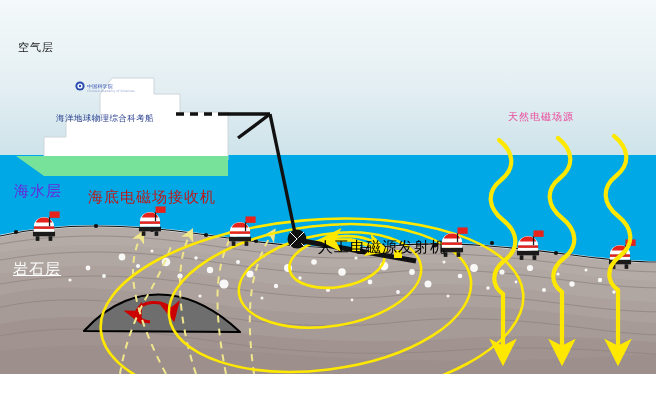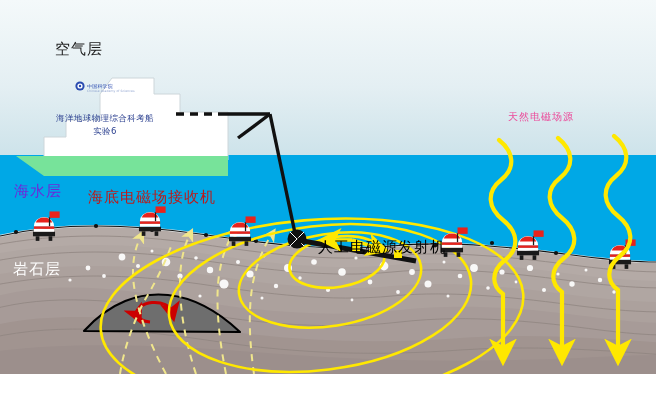--- a/index.html
+++ b/index.html
@@ -1,23 +1,23 @@
 <!DOCTYPE html>
 <html><head>
 <meta charset="utf-8">
 <style>
   html,body{margin:0;padding:0;background:#ffffff;}
   body{font-family:"Liberation Sans","DejaVu Sans",sans-serif;}
   #stage{position:relative;width:656px;height:401px;background:#ffffff;overflow:hidden;}
   #scene{position:absolute;left:0;top:0;width:656px;height:374px;overflow:hidden;}
   svg{display:block;}
   .lbl{position:absolute;white-space:nowrap;font-family:"DejaVu Sans","Liberation Sans",sans-serif;}
-  .lbl-air{left:18px;top:40px;font-size:15px;color:#1a1a1a;letter-spacing:1px;margin-left:37px;}
+  .lbl-air{left:18px;top:40px;font-size:11px;color:#1a1a1a;letter-spacing:1px;}
   .lbl-sea{left:14px;top:182px;font-size:15px;color:#6d28d9;letter-spacing:1px;}
-  .lbl-rock{left:13px;top:260px;font-size:15px;color:#ffffff;letter-spacing:1px;}
+  .lbl-rock{left:13px;top:260px;font-size:15px;color:#ffffff;letter-spacing:1px;text-decoration:underline;}
   .lbl-recv{left:88px;top:188px;font-size:15px;color:#b91c1c;letter-spacing:1px;}
   .lbl-tx{left:318px;top:238px;font-size:15px;color:#000000;letter-spacing:1px;}
   .lbl-nat{left:508px;top:110px;font-size:10px;color:#ec4899;letter-spacing:1px;}
   .ship-txt{position:absolute;text-align:center;font-family:"DejaVu Sans","Liberation Sans",sans-serif;color:#2a3f8f;white-space:nowrap;}
   .ship-name{left:46px;top:113px;width:118px;font-size:8.5px;letter-spacing:.4px;}
   .ship-code{left:46px;top:126px;width:118px;font-size:8.5px;letter-spacing:.4px;}
   .ship-logo-txt{position:absolute;left:87px;top:83px;font-size:5px;color:#2a4bb0;letter-spacing:.2px;white-space:nowrap;font-family:"DejaVu Sans",sans-serif;}
   .ship-logo-sub{position:absolute;left:87px;top:89px;font-size:3px;color:#8fa3cf;letter-spacing:.1px;white-space:nowrap;font-family:"DejaVu Sans",sans-serif;}
 </style>
 </head>
@@ -273,14 +273,13 @@
   <div class="lbl lbl-air">空气层</div>
   <div class="lbl lbl-sea">海水层</div>
   <div class="lbl lbl-rock">岩石层</div>
   <div class="lbl lbl-recv">海底电磁场接收机</div>
   <div class="lbl lbl-tx">人工电磁源发射机</div>
   <div class="lbl lbl-nat">天然电磁场源</div>
 
   <div class="ship-logo-txt">中国科学院</div>
   <div class="ship-logo-sub">Chinese Academy of Sciences</div>
   <div class="ship-txt ship-name">海洋地球物理综合科考船</div>
-  <div class="ship-txt ship-code">实验6</div>
 </div>
 
 </body></html>

